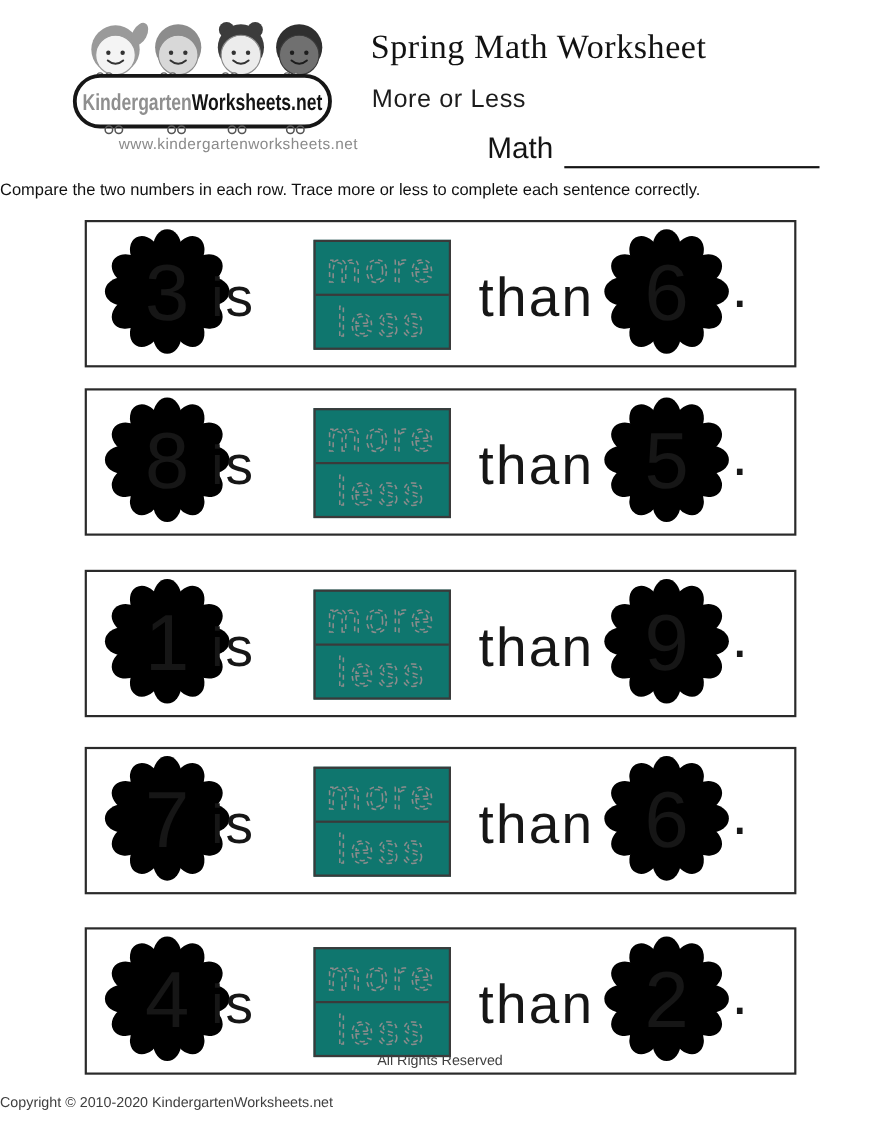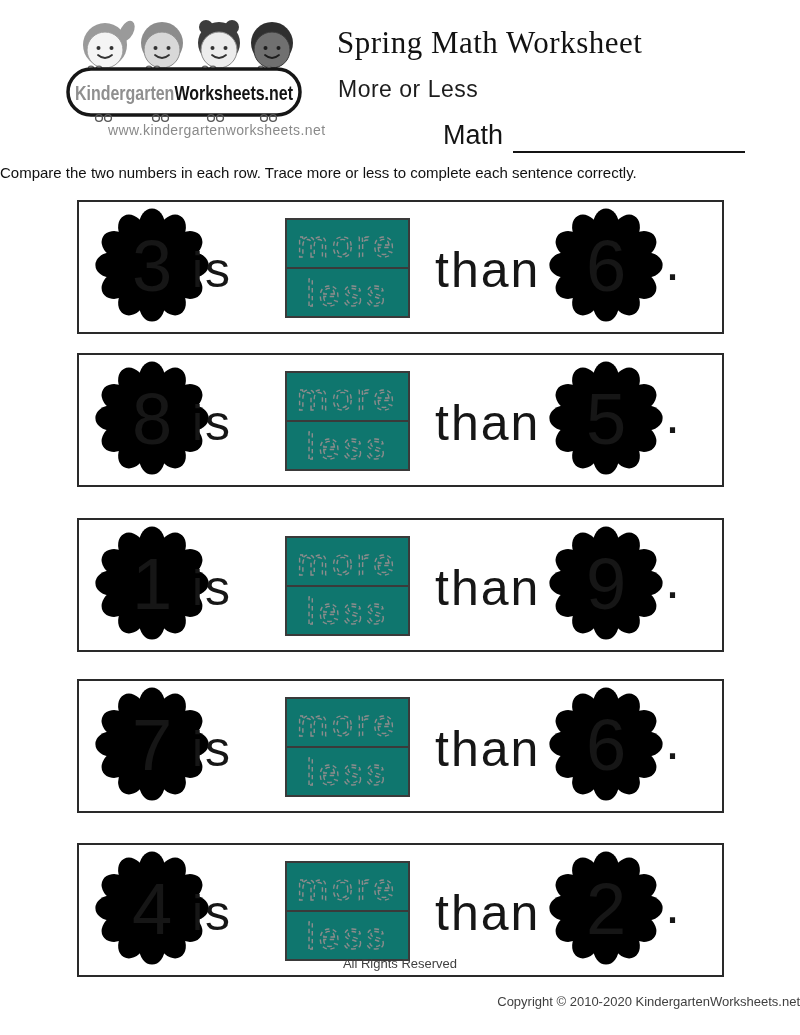--- a/index.html
+++ b/index.html
@@ -25,21 +25,21 @@
   .word.than{left:344px;margin-left:12px;}
   .period{position:absolute;left:586px;top:32px;font-size:54px;line-height:1;color:#161616;}
   .trace-box{position:absolute;left:206px;top:16px;width:125px;height:100px;border:2px solid #3a3a3a;
              box-sizing:border-box;background:#0f766e;text-align:center;}
   .trace-cell{height:47px;display:flex;align-items:center;justify-content:center;}
   .trace-cell.top{border-bottom:2px solid #3a3a3a;}
   .trace-text{font-family:"Liberation Sans",sans-serif;font-size:38px;letter-spacing:4px;
               fill:none;stroke:#8c8c8c;stroke-width:1.4;stroke-dasharray:4.5 3.5;}
 
   
-  .footer-line1{position:absolute;left:0;top:994px;width:800px;text-align:right;font-size:13px;color:#3f3f3f;}
+  .footer-line1{position:absolute;left:0;top:994px;width:800px;text-align:left;font-size:13px;color:#3f3f3f;}
   .footer-line2{position:absolute;left:0;top:956px;width:800px;text-align:center;font-size:13px;color:#3f3f3f;}
 </style>
 </head>
 <body>
 
 <svg width="0" height="0" style="position:absolute">
   <defs>
     <g id="flower-shape">
       <ellipse class="petal" cx="0" cy="-42" rx="13.5" ry="17.5"></ellipse>
       <ellipse class="petal" cx="0" cy="-42" rx="13.5" ry="17.5" transform="rotate(30)"></ellipse>

